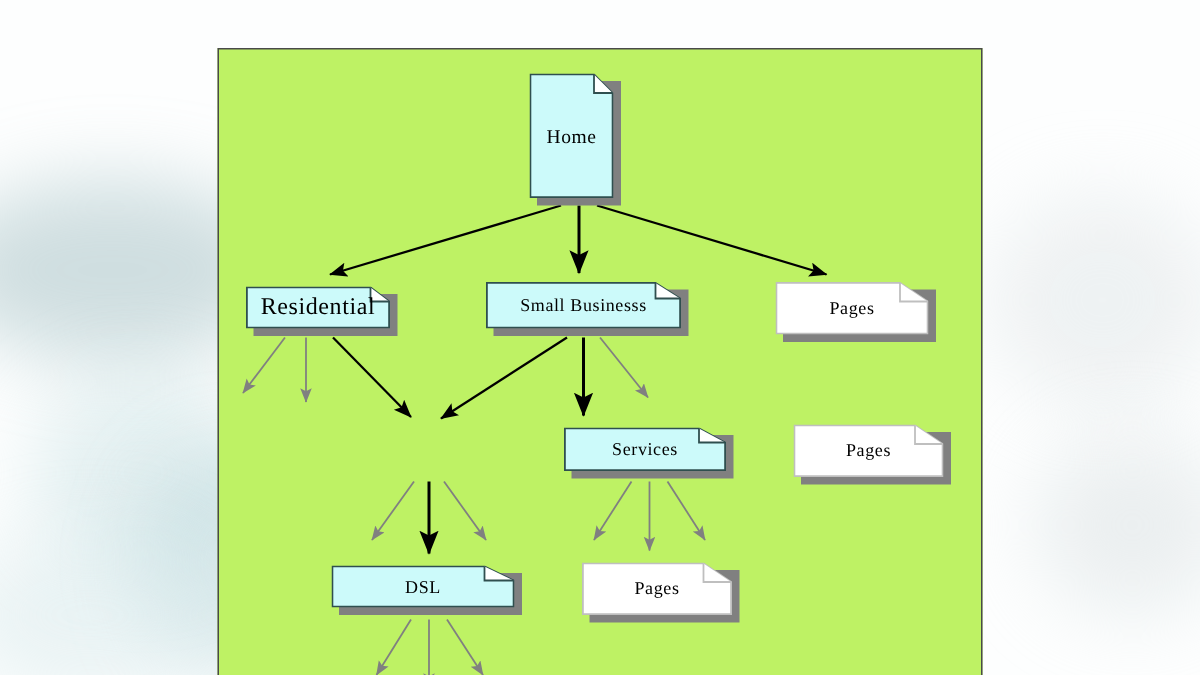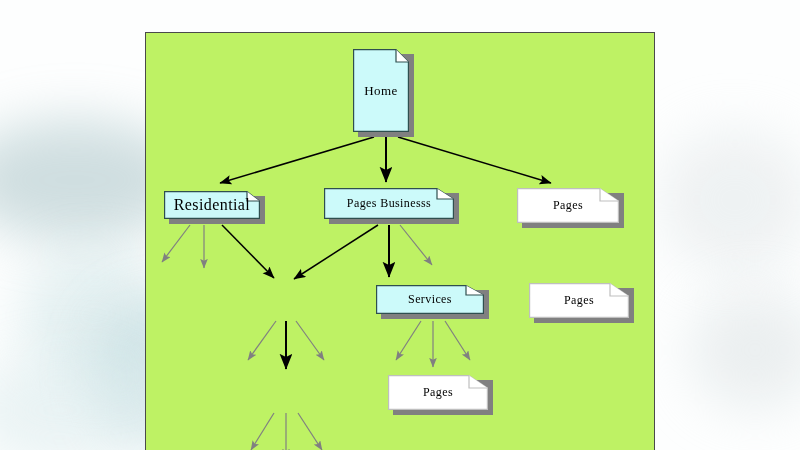--- a/index.html
+++ b/index.html
@@ -194,21 +194,21 @@
       </svg>
       <div class="label" style="font-size:16px;">Residential</div>
     </div>
 
     <div class="node" style="left:178px; top:155px; width:130px; height:31px;">
       <div class="shadow"></div>
       <svg class="doc" viewBox="0 0 130 31" preserveAspectRatio="none">
         <path d="M0.6,0.6 L113,0.6 L129.4,11 L129.4,30.4 L0.6,30.4 Z" fill="#ccfafa" stroke="#2f4f4f" stroke-width="1.2"></path>
         <path d="M113,0.6 L113,11 L129.4,11" fill="#ffffff" stroke="#2f4f4f" stroke-width="1.2"></path>
       </svg>
-      <div class="label" style="font-size:12px;">Pages Businesss</div>
+      <div class="label" style="font-size:12px;">Small Businesss</div>
     </div>
 
     <div class="node" style="left:371px; top:155px; width:102px; height:35px;">
       <div class="shadow"></div>
       <svg class="doc" viewBox="0 0 102 35" preserveAspectRatio="none">
         <path d="M0.6,0.6 L83,0.6 L101.4,13 L101.4,34.4 L0.6,34.4 Z" fill="#ffffff" stroke="#bfbfbf" stroke-width="1.2"></path>
         <path d="M83,0.6 L83,13 L101.4,13" fill="#ffffff" stroke="#bfbfbf" stroke-width="1.2"></path>
       </svg>
       <div class="label" style="font-size:12px;">Pages</div>
     </div>
@@ -225,20 +225,28 @@
 
     <div class="node" style="left:383px; top:250px; width:100px; height:35px;">
       <div class="shadow"></div>
       <svg class="doc" viewBox="0 0 100 35" preserveAspectRatio="none">
         <path d="M0.6,0.6 L81,0.6 L99.4,13 L99.4,34.4 L0.6,34.4 Z" fill="#ffffff" stroke="#bfbfbf" stroke-width="1.2"></path>
         <path d="M81,0.6 L81,13 L99.4,13" fill="#ffffff" stroke="#bfbfbf" stroke-width="1.2"></path>
       </svg>
       <div class="label" style="font-size:12px;">Pages</div>
     </div>
 
+    <div class="node" style="left:75px; top:344px; width:122px; height:28px;">
+      <div class="shadow"></div>
+      <svg class="doc" viewBox="0 0 122 28" preserveAspectRatio="none">
+        <path d="M0.6,0.6 L102,0.6 L121.4,10 L121.4,27.4 L0.6,27.4 Z" fill="#ccfafa" stroke="#2f4f4f" stroke-width="1.2"></path>
+        <path d="M102,0.6 L102,10 L121.4,10" fill="#ffffff" stroke="#2f4f4f" stroke-width="1.2"></path>
+      </svg>
+      <div class="label" style="font-size:12px;">DSL</div>
+    </div>
 
     <div class="node" style="left:242px; top:342px; width:100px; height:35px;">
       <div class="shadow"></div>
       <svg class="doc" viewBox="0 0 100 35" preserveAspectRatio="none">
         <path d="M0.6,0.6 L81,0.6 L99.4,13 L99.4,34.4 L0.6,34.4 Z" fill="#ffffff" stroke="#bfbfbf" stroke-width="1.2"></path>
         <path d="M81,0.6 L81,13 L99.4,13" fill="#ffffff" stroke="#bfbfbf" stroke-width="1.2"></path>
       </svg>
       <div class="label" style="font-size:12px;">Pages</div>
     </div>
 

